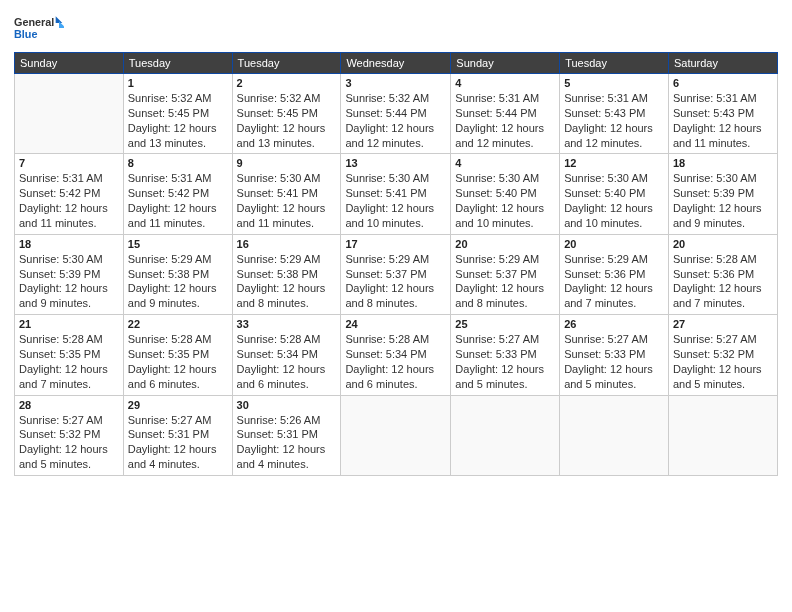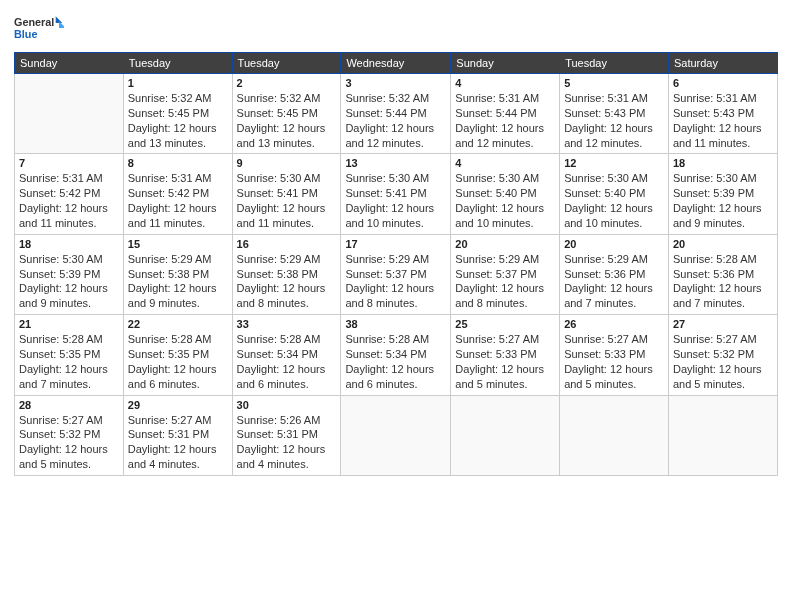--- a/index.html
+++ b/index.html
@@ -202,21 +202,21 @@
           </td>
           <td>
             <span class="day-num">22</span>
             <div class="day-info">Sunrise: 5:28 AM<br>Sunset: 5:35 PM<br>Daylight: 12 hours<br>and 6 minutes.</div>
           </td>
           <td>
             <span class="day-num">33</span>
             <div class="day-info">Sunrise: 5:28 AM<br>Sunset: 5:34 PM<br>Daylight: 12 hours<br>and 6 minutes.</div>
           </td>
           <td>
-            <span class="day-num">38</span>
+            <span class="day-num">24</span>
             <div class="day-info">Sunrise: 5:28 AM<br>Sunset: 5:34 PM<br>Daylight: 12 hours<br>and 6 minutes.</div>
           </td>
           <td>
             <span class="day-num">25</span>
             <div class="day-info">Sunrise: 5:27 AM<br>Sunset: 5:33 PM<br>Daylight: 12 hours<br>and 5 minutes.</div>
           </td>
           <td>
             <span class="day-num">26</span>
             <div class="day-info">Sunrise: 5:27 AM<br>Sunset: 5:33 PM<br>Daylight: 12 hours<br>and 5 minutes.</div>
           </td>

